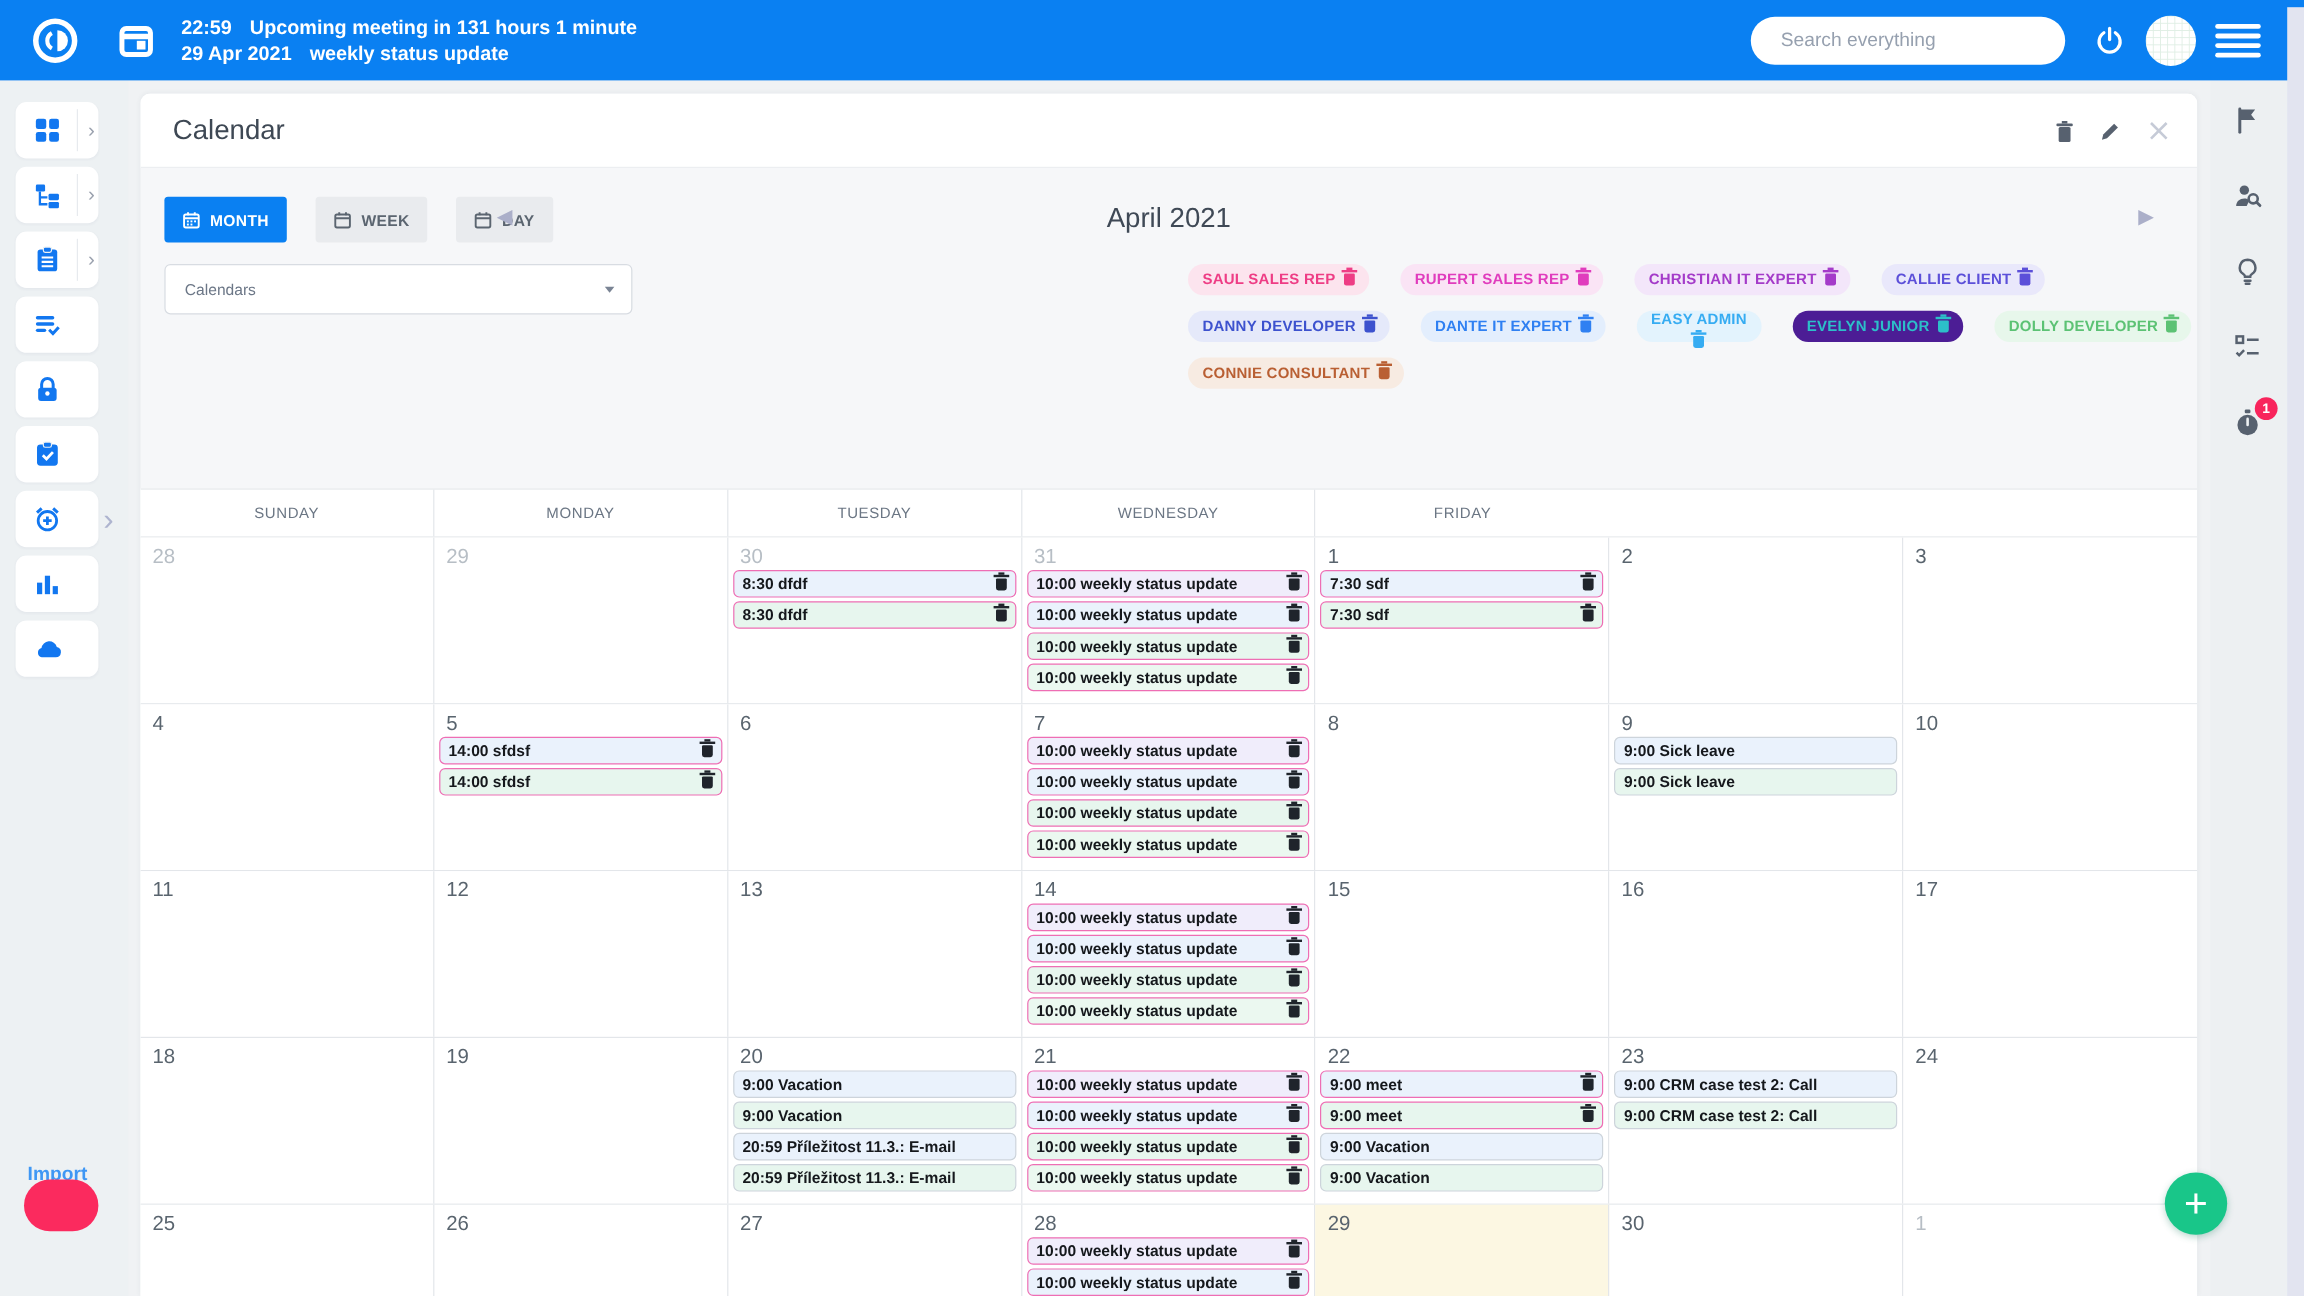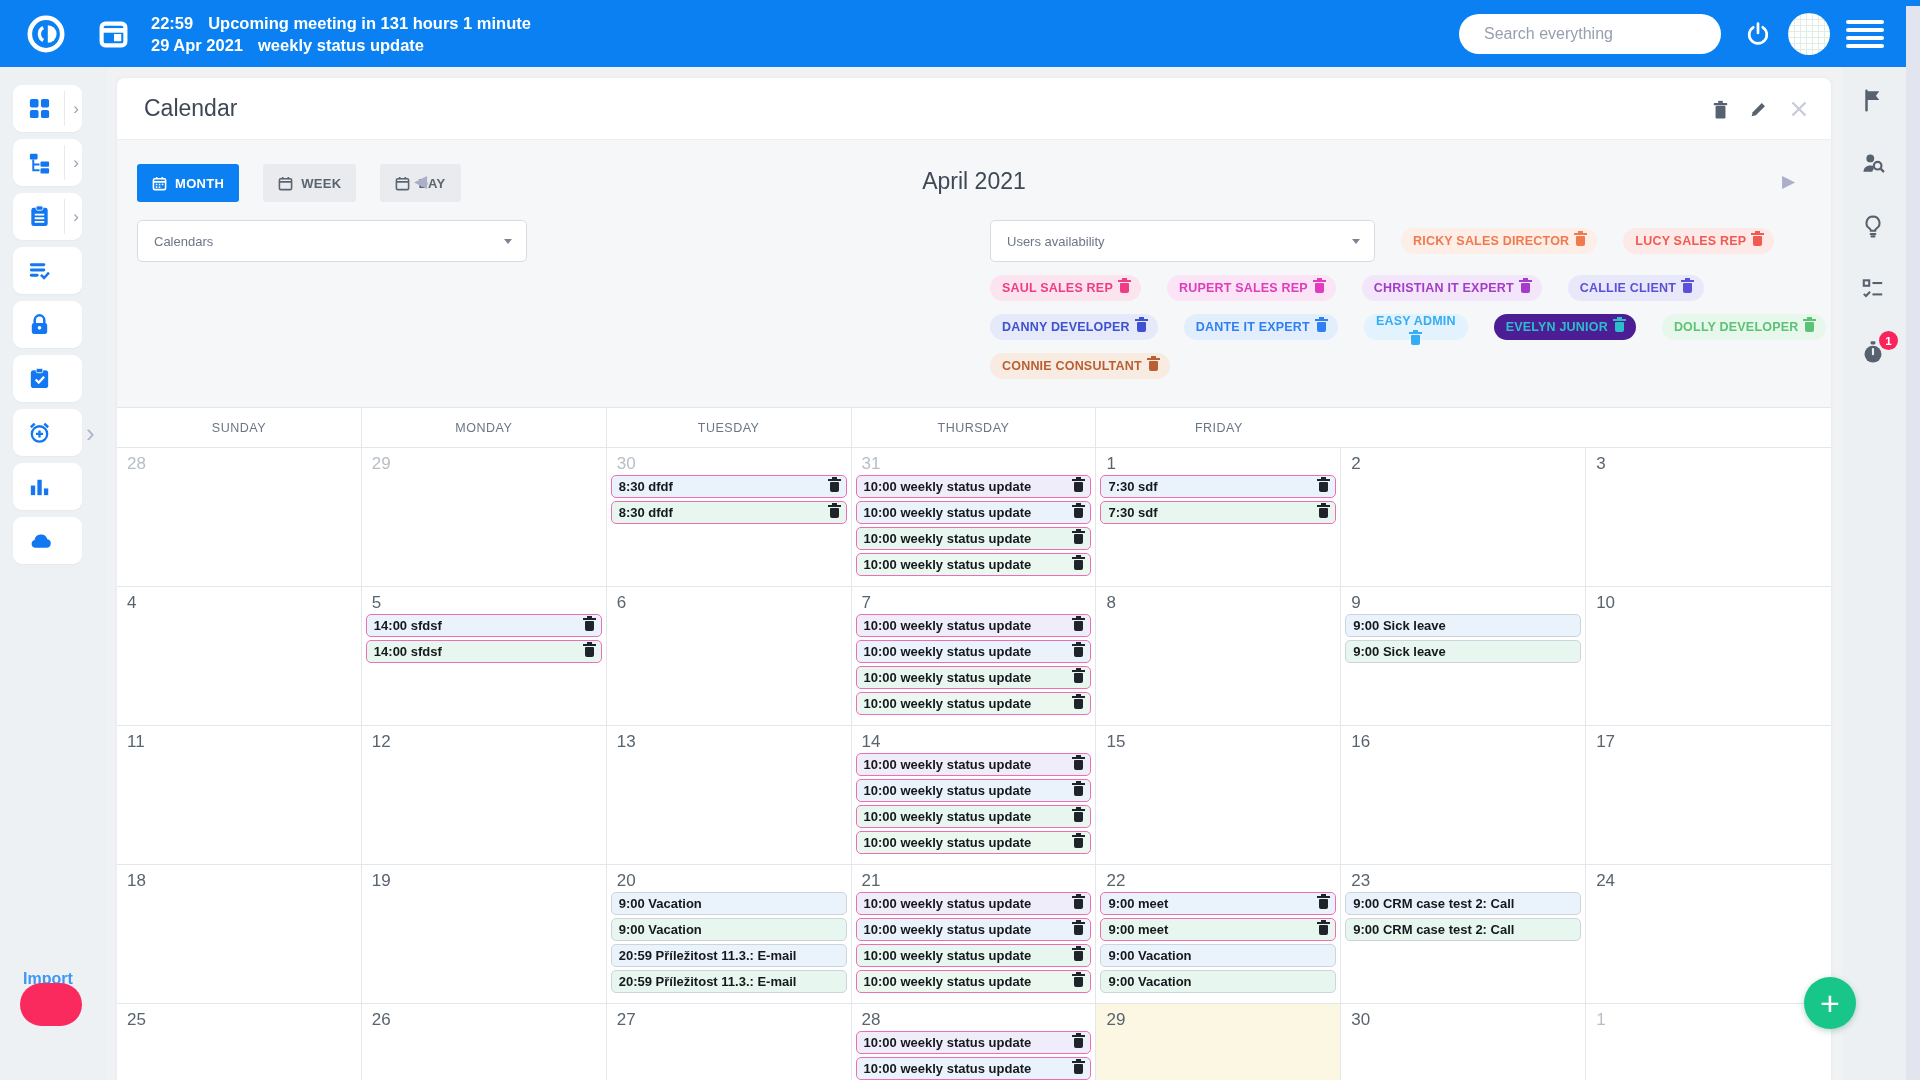--- a/index.html
+++ b/index.html
@@ -340,34 +340,20 @@
     <span class="nav-arrow nav-prev">◀</span>
     <div class="month-title">April 2021</div>
     <span class="nav-arrow nav-next">▶</span>
 
     <div class="select select-calendars">
       <span>Calendars</span>
       <span class="caret"></span>
     </div>
 
     <div class="tags-block" id="tags-block">
-      <div class="tag-row" id="tag-row-0">
-        <div class="select select-users">
-          <span>Users availability</span>
-          <span class="caret"></span>
-        </div>
-      <span class="tag" style="color: rgb(240, 122, 77); background: rgb(253, 239, 232);">
-            <span>RICKY SALES DIRECTOR</span>
-            <span class="trash tag-trash"></span>
-          </span>
-          <span class="tag" style="color: rgb(240, 90, 82); background: rgb(253, 234, 232);">
-            <span>LUCY SALES REP</span>
-            <span class="trash tag-trash"></span>
-          </span>
-        </div>
     <div class="tag-row">
           <span class="tag" style="color: rgb(238, 61, 133); background: rgb(252, 228, 238);">
             <span>SAUL SALES REP</span>
             <span class="trash tag-trash"></span>
           </span>
           <span class="tag" style="color: rgb(224, 60, 189); background: rgb(250, 228, 245);">
             <span>RUPERT SALES REP</span>
             <span class="trash tag-trash"></span>
           </span>
           <span class="tag" style="color: rgb(164, 59, 201); background: rgb(243, 230, 250);">
@@ -407,21 +393,21 @@
             <span class="trash tag-trash"></span>
           </span>
         </div>
       </div>
 
     <div class="cal">
       <div class="cal-head" id="cal-head">
           <div class="head-cell">SUNDAY</div>
           <div class="head-cell">MONDAY</div>
           <div class="head-cell">TUESDAY</div>
-          <div class="head-cell">THURSDAY</div>
+          <div class="head-cell">WEDNESDAY</div>
           <div class="head-cell">FRIDAY</div>
         </div>
       <div id="cal-body">
           <div class="cal-week">
             <div class="cal-cell muted">
               <div class="date-num">28</div>
             </div>
             <div class="cal-cell muted">
               <div class="date-num">29</div>
             </div>

